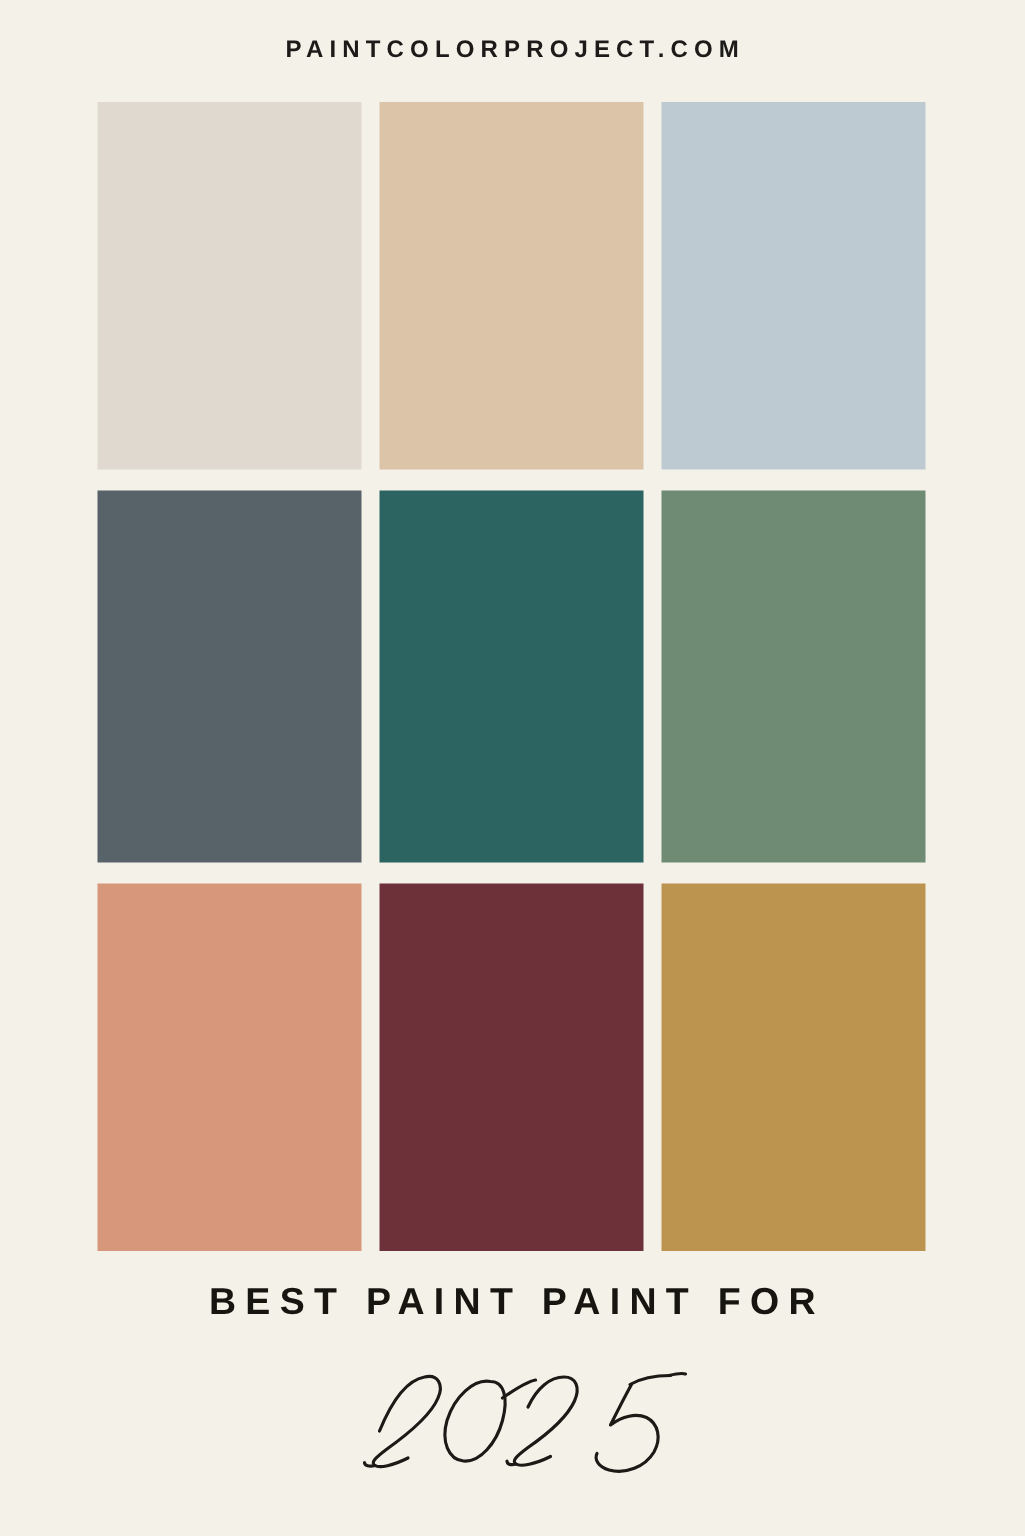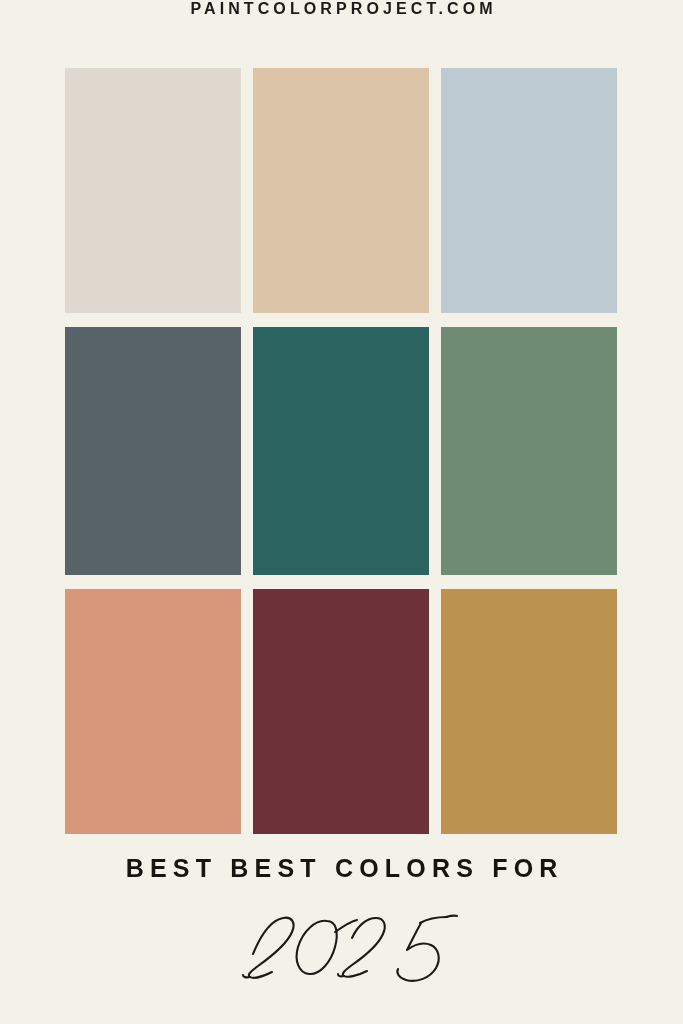--- a/index.html
+++ b/index.html
@@ -24,20 +24,21 @@
   }
 
   
   .site-header {
     position: absolute;
     top: 0;
     left: 0;
     width: 683px;
     height: 68px;
     display: flex;
+    align-items: center;
     justify-content: center;
   }
   .site-header-text {
     font-family: "Liberation Sans", sans-serif;
     font-size: 16px;
     font-weight: bold;
     letter-spacing: 4.1px;
     color: #1c1b19;
     text-indent: 4.1px;
     white-space: nowrap;
@@ -107,21 +108,21 @@
       <div class="swatch" style="background-color: rgb(189, 202, 210);"></div>
       <div class="swatch" style="background-color: rgb(88, 98, 105);"></div>
       <div class="swatch" style="background-color: rgb(43, 100, 96);"></div>
       <div class="swatch" style="background-color: rgb(111, 139, 115);"></div>
       <div class="swatch" style="background-color: rgb(214, 151, 123);"></div>
       <div class="swatch" style="background-color: rgb(109, 49, 57);"></div>
       <div class="swatch" style="background-color: rgb(189, 147, 80);"></div>
     </div>
 
   <div class="footer">
-    <div class="footer-title">BEST BEST COLORS FOR</div>
+    <div class="footer-title">BEST PAINT PAINT FOR</div>
 
     <svg class="footer-year-svg" viewBox="0 0 683 100">
       <g fill="none" stroke="#1b1a16" stroke-width="2.1" stroke-linecap="round" stroke-linejoin="round">
 
         <path d="M253 62 C262 40 272 28 283 26 C292 24 296 31 292 40 C287 52 272 64 258 74 C250 80 247 83 250 85 C253 87 262 85 272 80"></path>
         <path d="M250 85 C246 86 243 85 243 83"></path>
 
         <path d="M327 29 C316 27 303 39 298 55 C294 69 299 81 309 82 C320 83 331 70 335 55 C339 40 336 29 327 29 Z"></path>
         <path d="M335 40 C345 33 352 29 357 28"></path>
 

